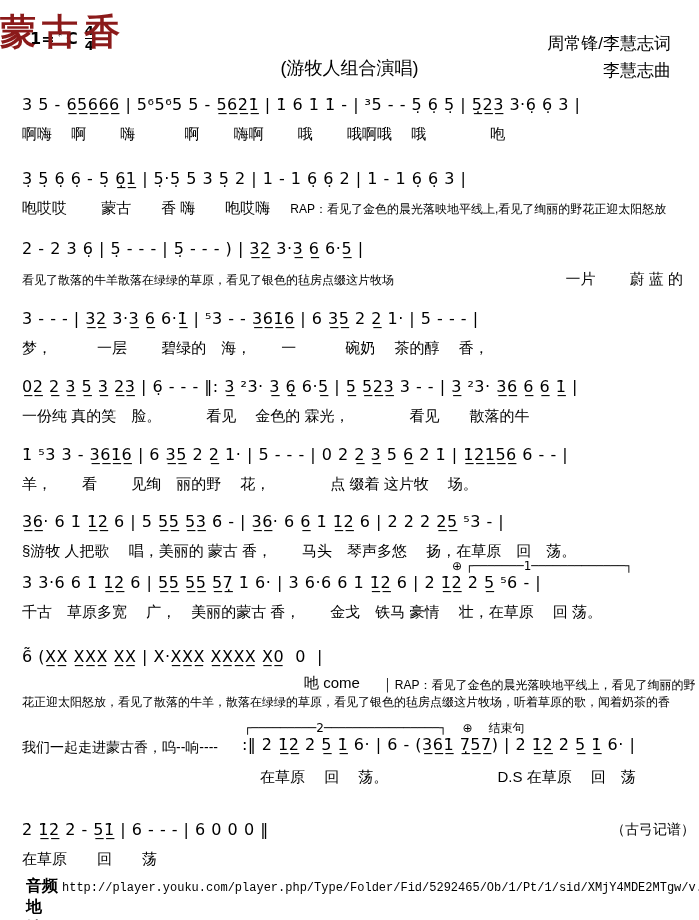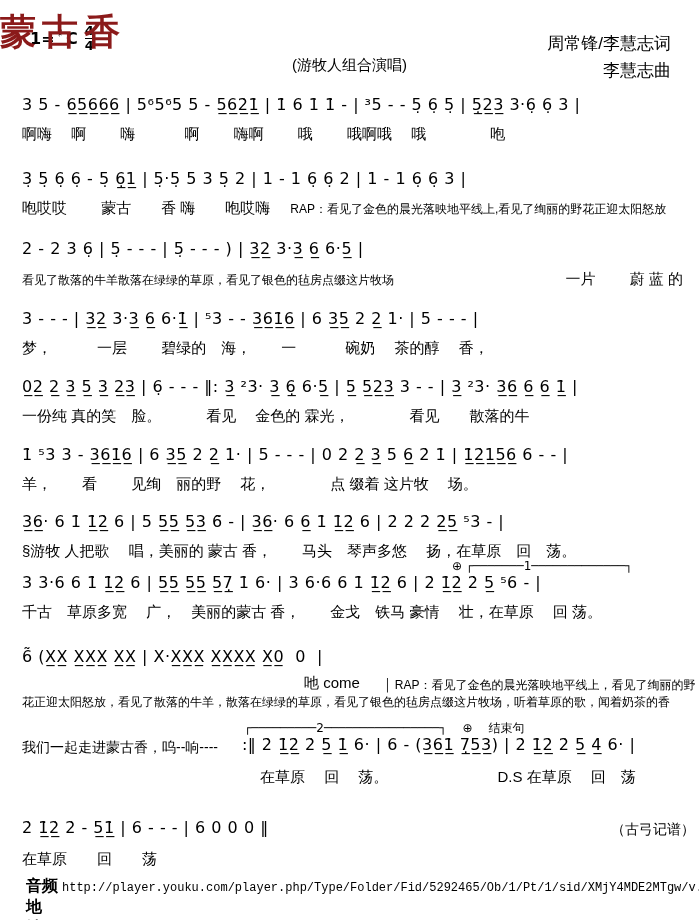--- a/index.html
+++ b/index.html
@@ -8,33 +8,33 @@
 
   
   .keysig{position:absolute;left:30px;top:24px;font-family:"DejaVu Sans",sans-serif;
           font-weight:bold;font-size:16px;display:flex;align-items:center;gap:3px;}
   .keysig .sharp{font-size:11px;vertical-align:super;position:relative;top:-5px;}
   .frac{display:inline-flex;flex-direction:column;line-height:1.05;font-size:13px;
         text-align:center;margin-left:4px;font-weight:bold;}
   .frac .den{border-top:1.5px solid #000;}
   .title{position:absolute;left:0;right:0;top:8px;text-align:left;
          font-size:36px;font-weight:bold;color:#8b1a1a;letter-spacing:6px;}
-  .subtitle{position:absolute;left:0;right:0;top:56px;text-align:center;font-size:15px;}
+  .subtitle{position:absolute;left:0;right:0;top:56px;text-align:center;font-size:18px;}
   .credits{position:absolute;right:28px;top:30px;text-align:right;font-size:17px;line-height:1.6;}
 
   
   .sys{position:absolute;left:22px;right:4px;}
   .notes{font-family:"DejaVu Sans",sans-serif;font-weight:normal;font-size:16px;
          white-space:pre;letter-spacing:0.5px;line-height:1.15;}
   .lyr{font-size:15px;white-space:pre;margin-top:11px;}
   .lyr-small{font-size:12px;white-space:pre;}
   .annot{font-family:"DejaVu Sans",sans-serif;font-size:12px;white-space:pre;
          line-height:1;margin-bottom:2px;}
   .row{display:flex;align-items:flex-start;gap:20px;}
-  .row-between{display:flex;justify-content:space-between;align-items:center;}
+  .row-between{display:flex;justify-content:space-between;align-items:flex-end;}
   .lead-text{font-size:14px;white-space:pre;padding-top:3px;}
   .tail-text{font-size:14px;padding-top:3px;white-space:pre;}
 
   
   .footer{position:absolute;left:26px;top:876px;display:flex;align-items:baseline;}
   .footer .label{font-size:16px;font-weight:bold;}
   .footer .url{font-family:"Liberation Mono",monospace;font-size:12px;margin-left:4px;}
 </style>
 </head>
 <body>
@@ -112,21 +112,21 @@
       <span>吔 come </span>
       <span class="lyr-small" style="padding-top:3px">│ RAP：看见了金色的晨光落映地平线上，看见了绚丽的野</span>
     </div>
     <div class="lyr-small" style="">花正迎太阳怒放，看见了散落的牛羊，散落在绿绿的草原，看见了银色的毡房点缀这片牧场，听着草原的歌，闻着奶茶的香</div>
   </div>
 
   <div class="sys" style="top:722px">
     <div class="annot" style="margin-left:222px">┌─────────2────────────────┐　 ⊕　 结束句</div>
     <div class="row">
       <span class="lead-text">我们一起走进蒙古香，呜--响---- </span>
-      <span class="notes">:‖ 2̇ 1̲̇2̲̇ 2̇ 5̲ 1̲̇ 6· | 6 - (3̲6̲1̲̇ 7̣̲5̲3̲) | 2̇ 1̲̇2̲̇ 2̇ 5̲ 4̲̇ 6· |</span>
+      <span class="notes">:‖ 2̇ 1̲̇2̲̇ 2̇ 5̲ 1̲̇ 6· | 6 - (3̲6̲1̲̇ 7̣̲5̲7̲) | 2̇ 1̲̇2̲̇ 2̇ 5̲ 1̲̇ 6· |</span>
     </div>
     <div class="lyr" style="margin-left:238px">在草原　 回　 荡。　　　　　　　 D.S 在草原　 回　荡</div>
   </div>
 
   <div class="sys" style="top:818px">
     <div class="row-between">
       <span class="notes">2̇ 1̲̇2̲̇ 2̇ - 5̲1̲̇ | 6 - - - | 6 0 0 0 ‖</span>
       <span class="tail-text" style="">（古弓记谱）</span>
     </div>
     <div class="lyr">在草原　　回　　荡</div>

